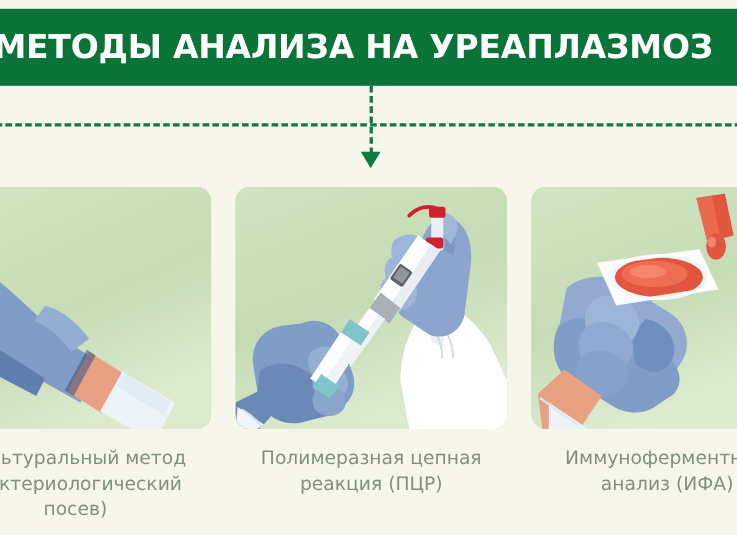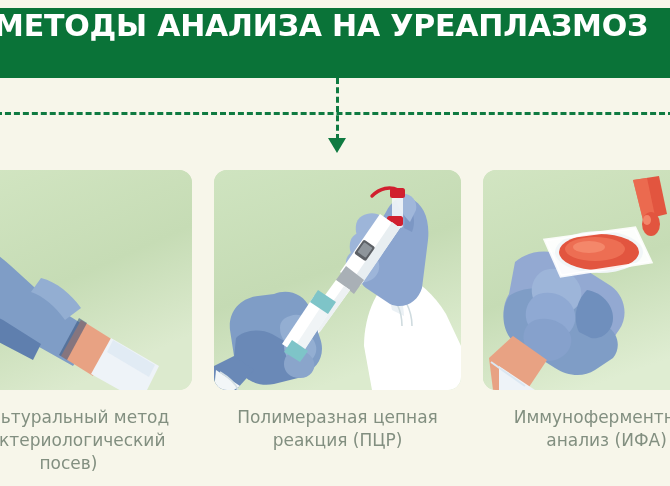--- a/index.html
+++ b/index.html
@@ -27,21 +27,21 @@
 
   
   .banner {
     position: absolute;
     left: 0;
     top: 8px;
     width: 670px;
     height: 70px;
     background: #0a7338;
     display: flex;
-    align-items: flex-start;
+    align-items: center;
     overflow: hidden;
   }
   .banner-title {
     color: #ffffff;
     font-size: 30px;
     font-weight: bold;
     letter-spacing: -0.2px;
     white-space: nowrap;
     margin-left: -6px;
     font-family: "DejaVu Sans", sans-serif;

